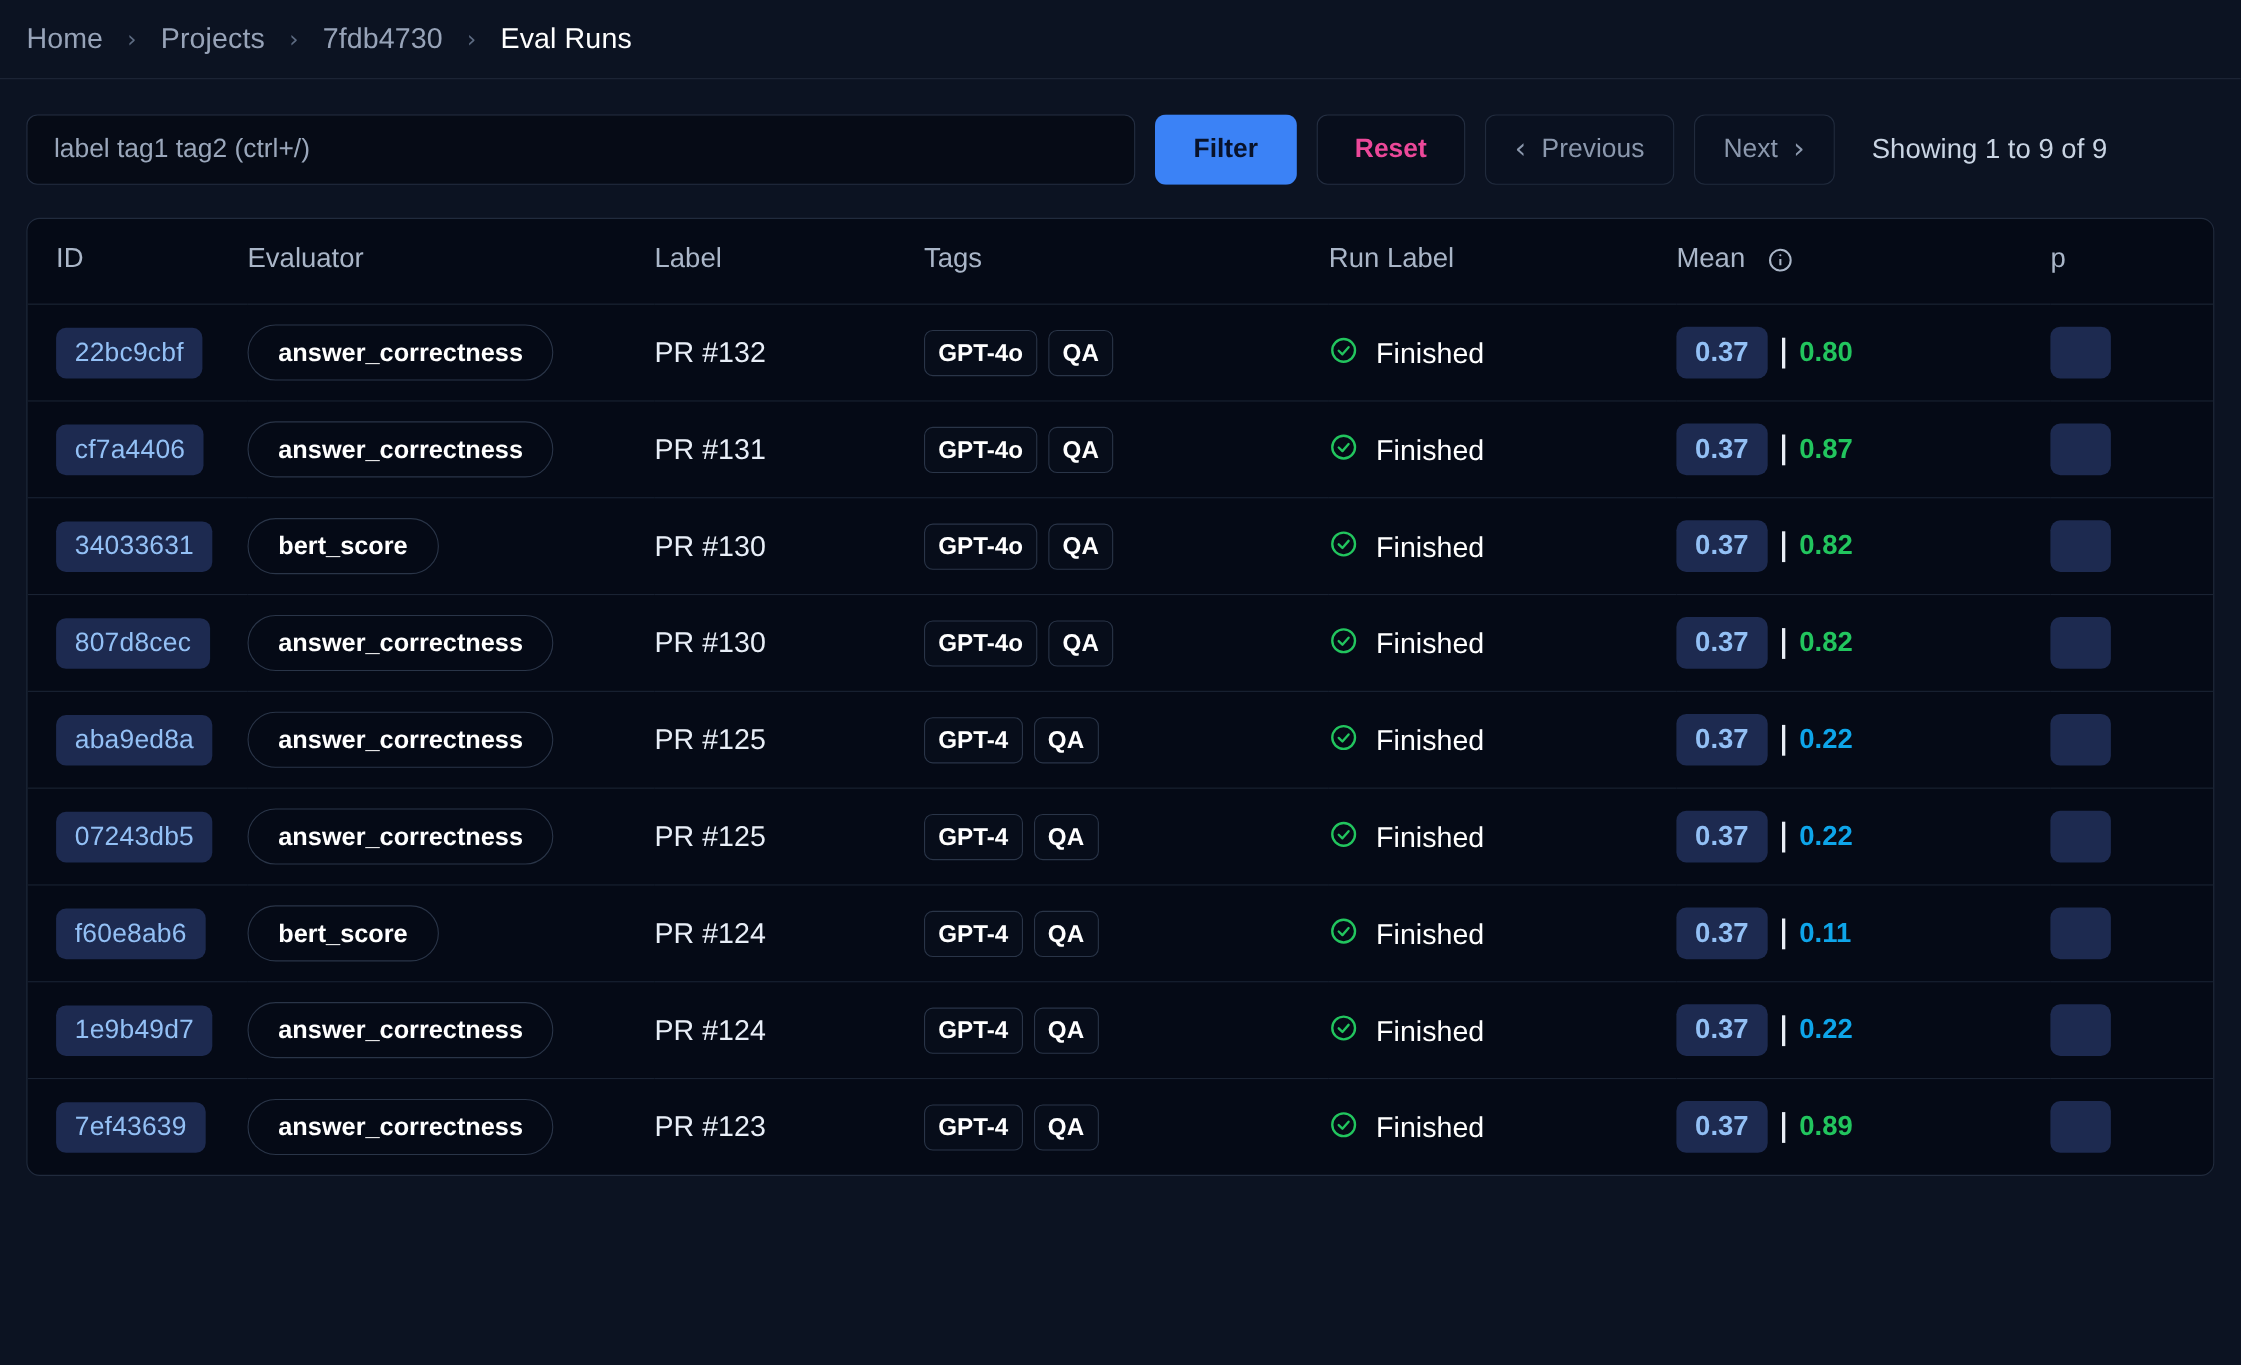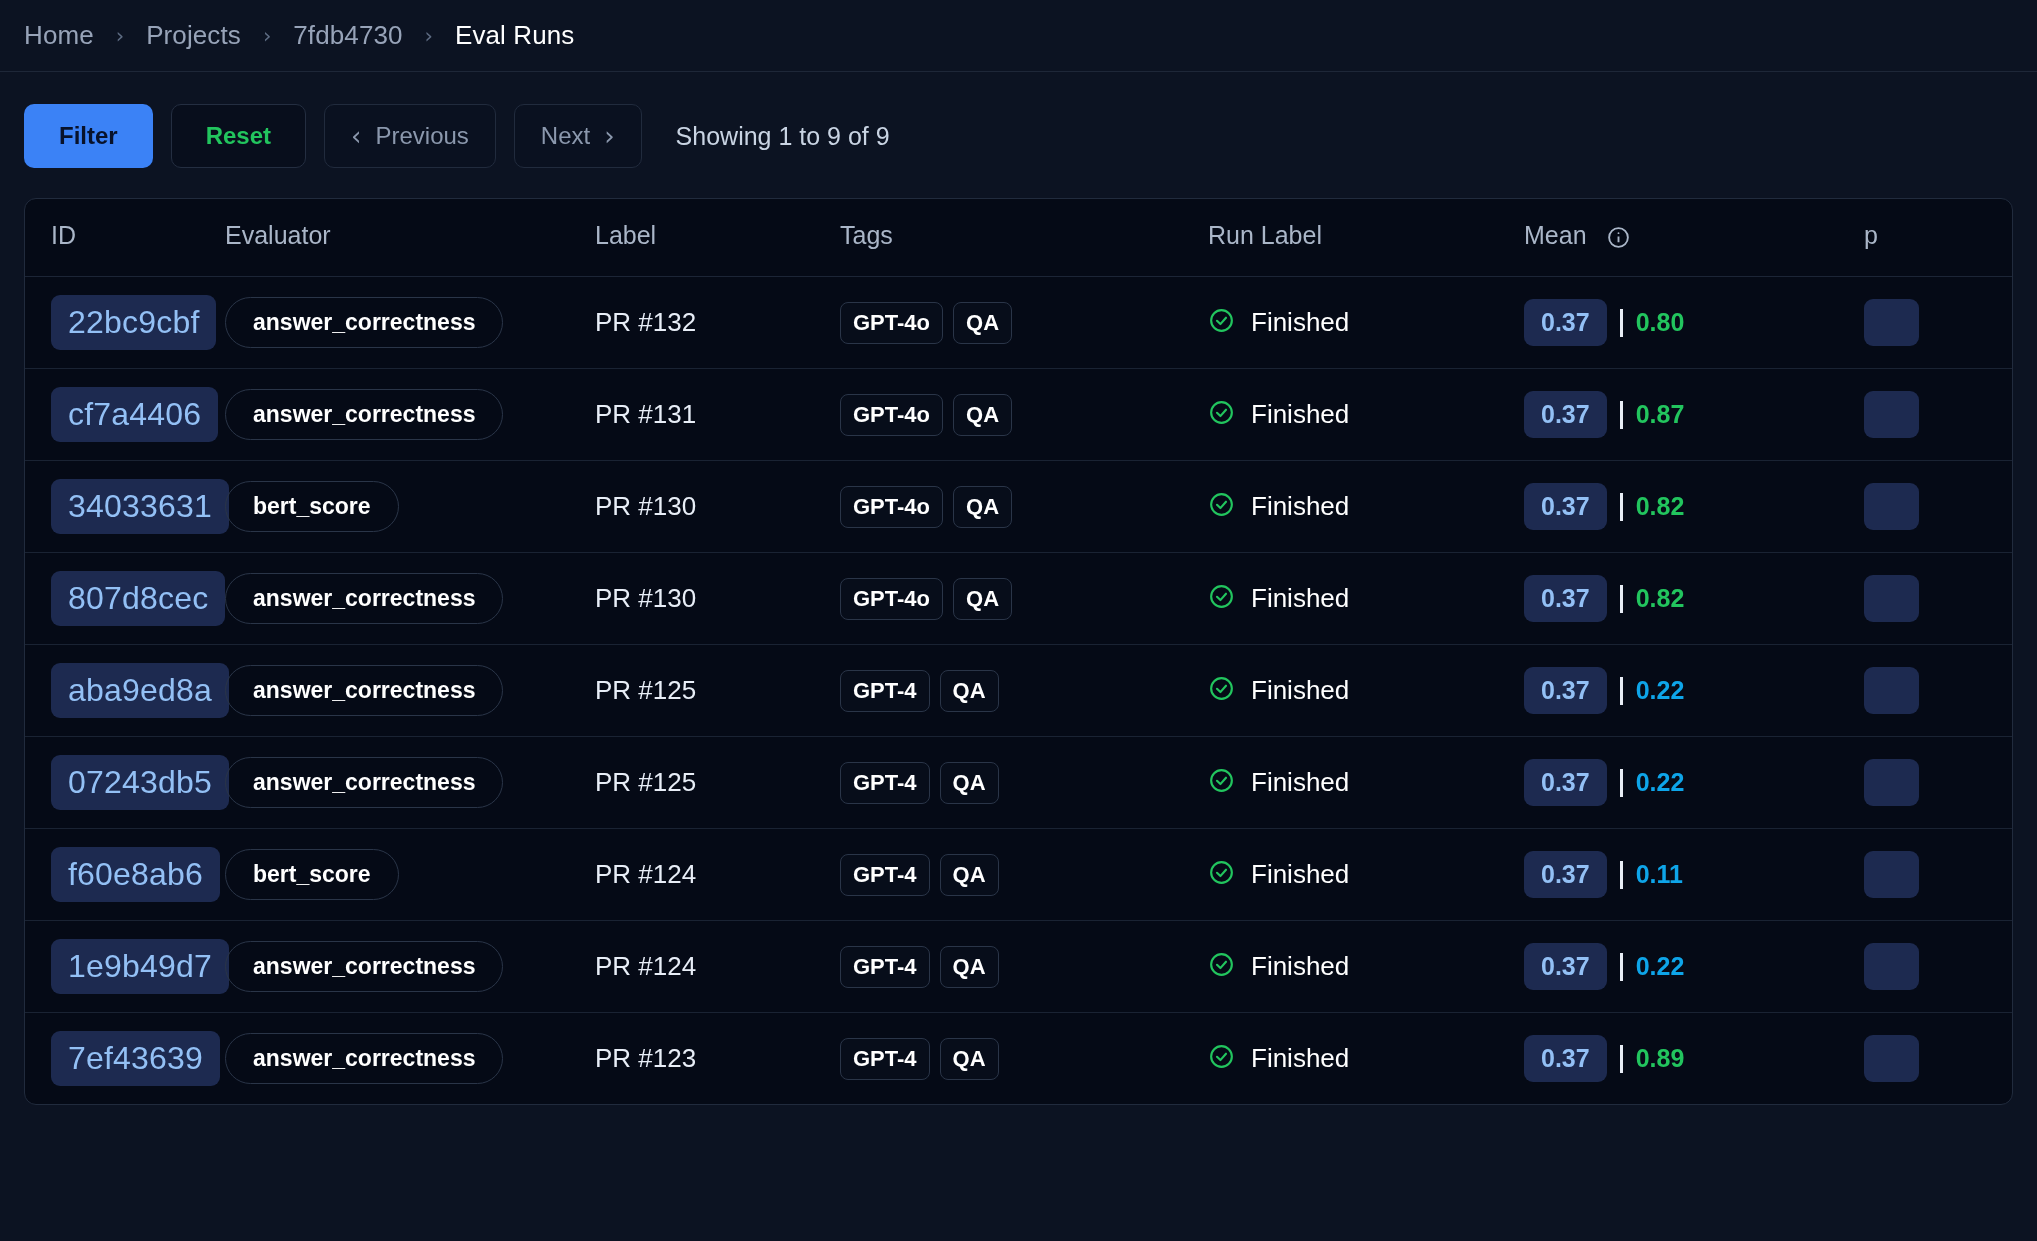--- a/index.html
+++ b/index.html
@@ -67,21 +67,21 @@
     border: 1px solid transparent;
     white-space: nowrap;
   }
   .btn-filter {
     background: #3b82f6;
     color: #08122a;
     padding: 0 34px;
   }
   .btn-reset {
     background: #080e1c;
-    color: #22c55e;
+    color: #ec4899;
     border-color: #242e41;
     padding: 0 34px;
   }
   .btn-page {
     background: #0a1120;
     color: #8b98ad;
     border-color: #212b3d;
     padding: 0 26px;
     gap: 14px;
     font-weight: normal;
@@ -132,21 +132,21 @@
   .col-label  { width: 245px; }
   .col-tags   { width: 368px; }
   .col-status { width: 316px; }
   .col-mean   { width: 340px; }
   .col-p      { width: 200px; }
 
   .id-badge {
     display: inline-block;
     background: #1d2a50;
     color: #93c0f5;
-    font-size: 32px;
+    font-size: 24px;
     padding: 9px 17px;
     border-radius: 9px;
     letter-spacing: .2px;
   }
   .eval-pill {
     display: inline-block;
     border: 1px solid #2a3548;
     border-radius: 999px;
     color: #ffffff;
     font-size: 23px;
@@ -224,20 +224,21 @@
     <span class="crumb">Home</span>
     <span class="crumb-sep">›</span>
     <span class="crumb">Projects</span>
     <span class="crumb-sep">›</span>
     <span class="crumb">7fdb4730</span>
     <span class="crumb-sep">›</span>
     <span class="crumb current">Eval Runs</span>
   </div>
 
 <div class="toolbar">
+  <input class="search-input" type="text" placeholder="label tag1 tag2 (ctrl+/)" style="">
 
   <button class="btn btn-filter">Filter</button>
 
   <button class="btn btn-reset">Reset</button>
 
   <button class="btn btn-page">
     <span class="chev">‹</span>
     <span>Previous</span>
   </button>
 

